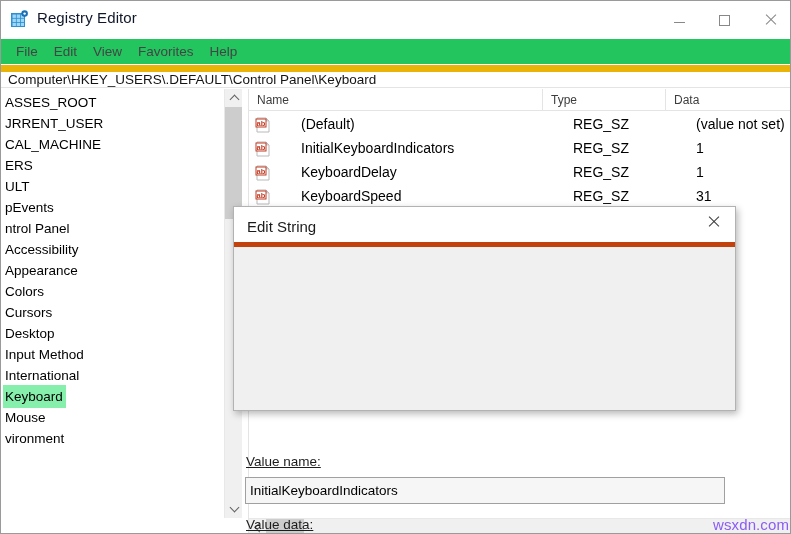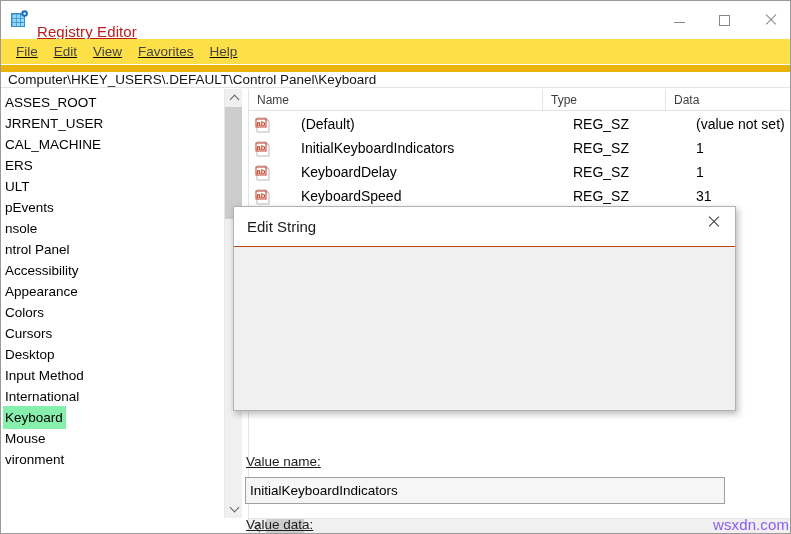--- a/index.html
+++ b/index.html
@@ -30,26 +30,25 @@
     display: flex;
     align-items: center;
   }
   .app-icon {
     position: absolute;
     left: 9px; top: 9px;
     width: 19px; height: 19px;
   }
   .title-text {
     position: absolute;
-    left: 36px; top: 22px;
+    left: 36px; top: 8px;
     font-size: 15px;
-    color: #b91c1c;
+    color: #0f172a;
     letter-spacing: 0.1px;
     white-space: nowrap;
-    text-decoration: underline;
   }
   .win-btns {
     position: absolute;
     right: 0; top: 0;
     height: 38px;
     display: flex;
   }
   .win-btn {
     width: 45px; height: 38px;
     display: flex; align-items: center; justify-content: center;
@@ -68,25 +67,24 @@
     width: 14px; height: 1px; background: #888;
   }
   .glyph-close::before { transform: rotate(45deg); }
   .glyph-close::after  { transform: rotate(-45deg); }
 
   
   .menubar {
     position: absolute;
     left: 0; top: 38px;
     width: 791px; height: 25px;
-    background: #fde047;
+    background: #22c55e;
     display: flex;
     align-items: center;
     padding-left: 7px;
-    text-decoration: underline;
   }
   .menu-item {
     font-size: 13.5px;
     color: #454545;
     padding: 3px 8px;
     cursor: default;
     white-space: nowrap;
   }
 
   
@@ -282,21 +280,21 @@
     width: 503px; height: 205px;
     background: #f0f0f0;
     border: 1px solid #b2b2b2;
     box-shadow: 2px 3px 7px rgba(0,0,0,0.28);
   }
   .dlg-title {
     position: absolute;
     left: 0; top: 0;
     width: 501px; height: 40px;
     background: #ffffff;
-    border-bottom: 1px solid #c2410c;
+    border-bottom: 5px solid #c2410c;
   }
   .dlg-title-text {
     position: absolute;
     left: 13px; top: 11px;
     font-size: 15px;
     color: #1c1c1c;
     white-space: nowrap;
   }
   .dlg-close {
     position: absolute;
@@ -383,21 +381,20 @@
   <div class="panes">
 
     <div class="tree-pane">
       <div class="tree-list" id="tree-list">
           <div class="tree-row"><span class="lbl">ASSES_ROOT</span></div>
           <div class="tree-row"><span class="lbl">JRRENT_USER</span></div>
           <div class="tree-row"><span class="lbl">CAL_MACHINE</span></div>
           <div class="tree-row"><span class="lbl">ERS</span></div>
           <div class="tree-row"><span class="lbl">ULT</span></div>
           <div class="tree-row"><span class="lbl">pEvents</span></div>
-          <div class="tree-row"><span class="lbl">nsole</span></div>
           <div class="tree-row"><span class="lbl">ntrol Panel</span></div>
           <div class="tree-row"><span class="lbl">Accessibility</span></div>
           <div class="tree-row"><span class="lbl">Appearance</span></div>
           <div class="tree-row"><span class="lbl">Colors</span></div>
           <div class="tree-row"><span class="lbl">Cursors</span></div>
           <div class="tree-row"><span class="lbl">Desktop</span></div>
           <div class="tree-row"><span class="lbl">Input Method</span></div>
           <div class="tree-row"><span class="lbl">International</span></div>
           <div class="tree-row selected"><span class="lbl">Keyboard</span></div>
           <div class="tree-row"><span class="lbl">Mouse</span></div>

